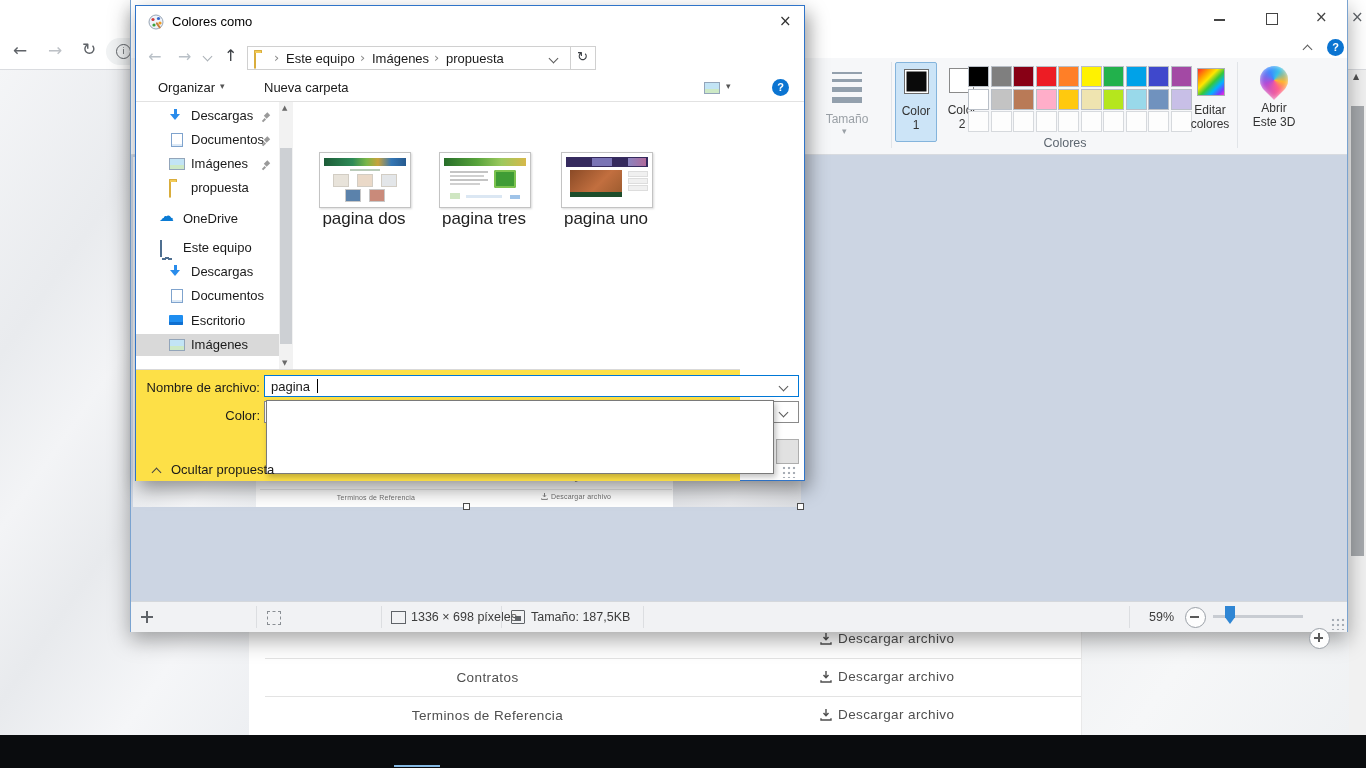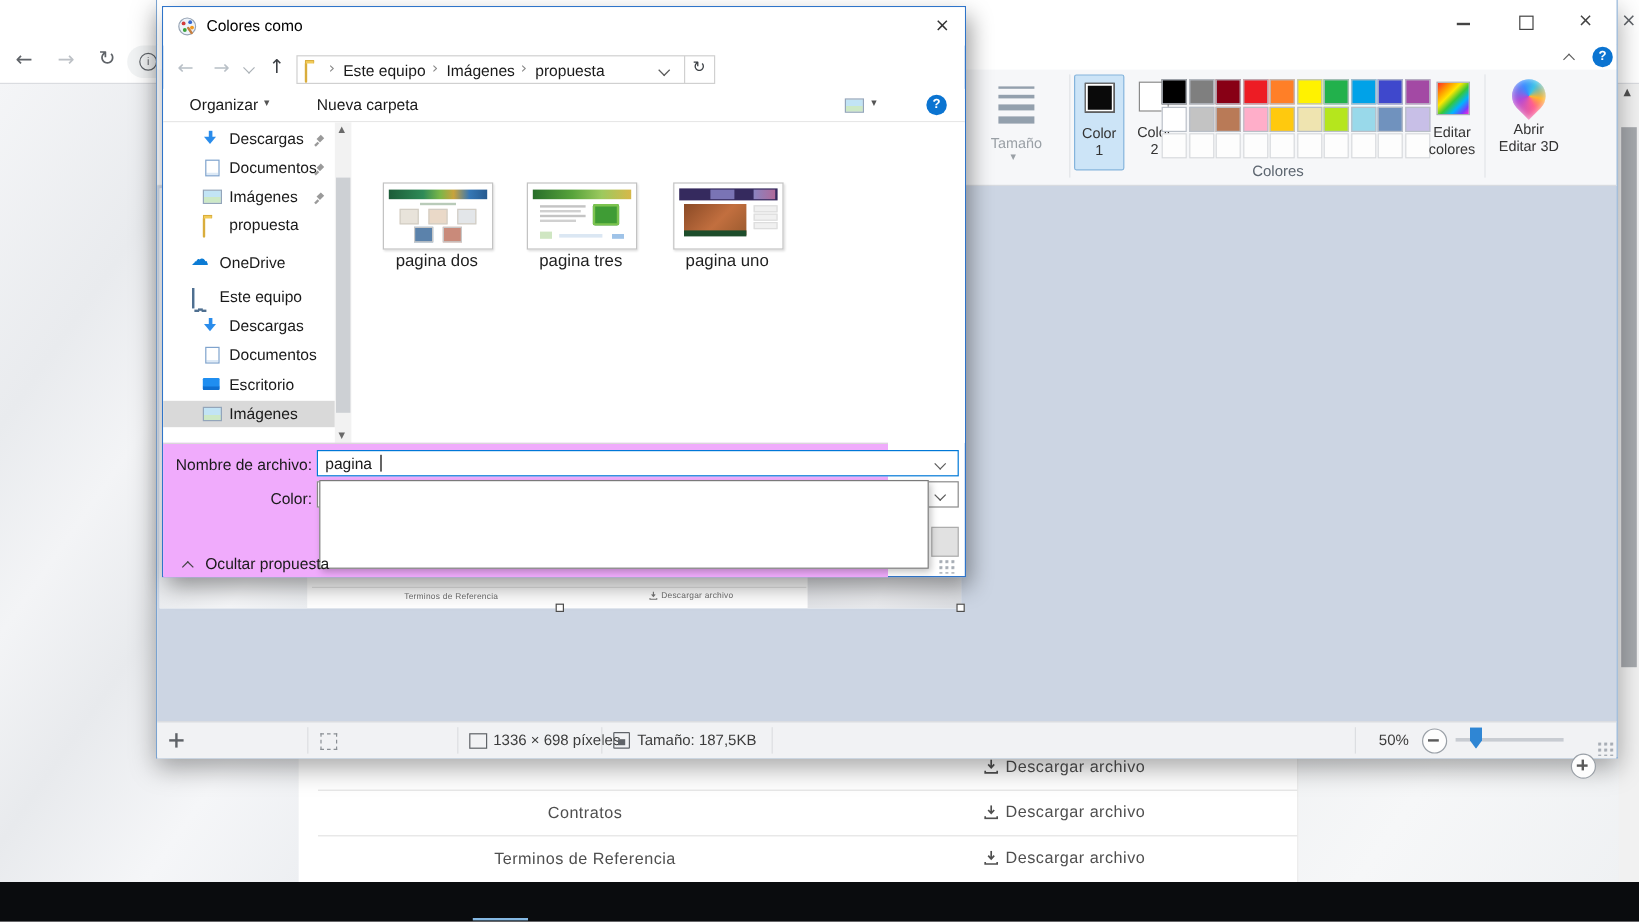--- a/index.html
+++ b/index.html
@@ -8,21 +8,21 @@
   .a{position:absolute;}
   .sym{font-family:"DejaVu Sans",sans-serif;}
   .chv{display:inline-block;width:6px;height:6px;border-right:1.5px solid #5a5a5a;border-bottom:1.5px solid #5a5a5a;}
   .chv.down{transform:rotate(45deg);}
   .chv.up{transform:rotate(-135deg);}
   
   .pagegrad{background:linear-gradient(125deg,#f4f5f7 0%,#e9ebee 28%,#f3f4f6 45%,#e8eaed 62%,#f5f6f8 82%,#edeff2 100%);}
   .pagegrad2{background:linear-gradient(125deg,#f7f8f9 0%,#eef0f2 40%,#f6f7f8 70%,#eff1f3 100%);}
   .sep-v{width:1px;background:#dcdee1;}
   .thumbbox{background:#fff;border:1px solid #c3c3c3;box-shadow:1px 1px 2px rgba(0,0,0,.15);overflow:hidden;}
-  .filelabel{font-size:14px;color:#1f1f1f;text-align:center;}
+  .filelabel{font-size:17px;color:#1f1f1f;text-align:center;}
   .fold{width:14px;height:10px;background:linear-gradient(#fce393,#f2cb58);border:1px solid #d9ad3c;border-radius:1px;position:relative;}
   .fold::before{content:"";position:absolute;top:-3px;left:-1px;width:6px;height:2px;background:#f2cb58;border:1px solid #d9ad3c;border-bottom:none;border-radius:1px 1px 0 0;}
   .doc{width:10px;height:12px;background:#fff;border:1px solid #7fa3cd;box-shadow:inset 0 -2px 0 #dce9f6;}
   .pic{width:14px;height:10px;border:1px solid #93a5ba;background:linear-gradient(180deg,#c2e4f5 55%,#cde9c6 55%);}
   .dlarr{position:relative;width:12px;height:13px;}
   .dlarr .stem{position:absolute;left:4.5px;top:0;width:3px;height:6px;background:#2a8ceb;}
   .dlarr .head{position:absolute;left:1px;top:5px;width:0;height:0;border-left:5px solid transparent;border-right:5px solid transparent;border-top:6px solid #2a8ceb;}
   .mon{position:relative;width:14px;height:10px;border:1px solid #4f6f90;background:#cfe7fa;}
   .mon::after{content:"";position:absolute;left:4px;bottom:-3px;width:4px;height:2px;background:#4f6f90;box-shadow:-3px 1px 0 #4f6f90,3px 1px 0 #4f6f90;}
   .pin{position:relative;width:10px;height:10px;display:inline-block;}
@@ -189,21 +189,21 @@
       <div class="a" style="left:1056px;top:4px;width:46px;height:84px;text-align:center;">
         <div class="a" style="left:10px;top:6px;width:26px;height:26px;border:1px solid #aab0b8;background:linear-gradient(135deg,#ff2a2a,#ff9b00 22%,#ffe600 38%,#37c837 55%,#00b4ff 72%,#7a3cff 88%,#ff2ad4);"></div>
         <span class="a ribbonlbl" style="left:0;top:42px;width:46px;">Editar</span>
         <span class="a ribbonlbl" style="left:0;top:56px;width:46px;">colores</span>
       </div>
       <div class="a sep-v" style="left:1106px;top:4px;height:86px;background:#e1e4e8;"></div>
 
       <div class="a" style="left:1112px;top:2px;width:62px;height:90px;text-align:center;">
         <div class="a" style="left:17px;top:6px;width:28px;height:28px;border-radius:50% 50% 50% 0;transform:rotate(-45deg);background:conic-gradient(from 200deg,#ff5f8f,#b44bd6 25%,#3b8bff 50%,#39c0e8 65%,#ffb52e 85%,#ff5f8f);box-shadow:inset 0 0 5px rgba(255,255,255,.65);"></div>
         <span class="a ribbonlbl" style="left:0;top:42px;width:62px;">Abrir</span>
-        <span class="a ribbonlbl" style="left:0;top:56px;width:62px;">Editar 3D</span>
+        <span class="a ribbonlbl" style="left:0;top:56px;width:62px;">Este 3D</span>
       </div>
       <span class="a" style="left:764px;top:78px;width:340px;text-align:center;font-size:12.5px;color:#5d6670;">Colores</span>
     </div>
 
     <div class="a" style="left:0;top:155px;width:1216px;height:446px;background:#ccd5e3;">
 
       <div class="a" style="left:2px;top:2px;width:668px;height:350px;background:#fff;overflow:hidden;">
         <div class="a pagegrad" style="left:0;top:0;width:123px;height:350px;"></div>
         <div class="a pagegrad" style="left:540px;top:0;width:128px;height:350px;background:linear-gradient(115deg,#ececef,#dfe1e5 45%,#e9eaed 75%,#dcdee2);"></div>
         <span class="a minitxt" style="left:123px;top:318px;width:240px;text-align:center;">Contratos</span>
@@ -238,21 +238,21 @@
       <div class="a sep-v" style="left:250px;top:4px;height:22px;"></div>
       <div class="a" style="left:260px;top:9px;width:13px;height:11px;border:1.4px solid #5f6368;"></div>
       <span class="a statustxt" style="left:280px;top:8px;">1336 × 698 píxeles</span>
       <div class="a sep-v" style="left:370px;top:4px;height:22px;"></div>
       <div class="a" style="left:380px;top:8px;width:12px;height:12px;border:1.4px solid #5f6368;border-radius:1px;">
         <div class="a" style="left:3px;top:5px;width:6px;height:5px;background:#5f6368;"></div>
       </div>
       <span class="a statustxt" style="left:400px;top:8px;">Tamaño: 187,5KB</span>
       <div class="a sep-v" style="left:512px;top:4px;height:22px;"></div>
       <div class="a sep-v" style="left:998px;top:4px;height:22px;"></div>
-      <span class="a statustxt" style="left:1018px;top:8px;">50%</span>
+      <span class="a statustxt" style="left:1018px;top:8px;">59%</span>
       <div class="a circbtn" style="left:1054px;top:5px;">
           <div class="h"></div>
         </div>
       <div class="a" style="left:1082px;top:13px;width:90px;height:3px;background:#c8ccd2;"></div>
       <div class="a" style="left:1094px;top:4px;width:10px;height:18px;background:#2f86d4;clip-path:polygon(0 0,100% 0,100% 62%,50% 100%,0 62%);"></div>
       <div class="a circbtn" style="left:1178px;top:5px;">
           <div class="h"></div>
           <div class="v"></div>
         </div>
       <div class="a grip" style="left:1200px;top:16px;"></div>
@@ -400,21 +400,21 @@
             <div class="a" style="left:54px;top:17px;width:22px;height:18px;background:#3f9c35;border-radius:2px;box-shadow:inset 0 0 0 2px #7cc34f;"></div>
             <div class="a" style="left:10px;top:40px;width:10px;height:6px;background:#cfe6c2;"></div>
             <div class="a" style="left:26px;top:42px;width:36px;height:3px;background:#dbe7f3;"></div>
             <div class="a" style="left:70px;top:42px;width:10px;height:4px;background:#9fc3e8;"></div>
           </div>
           <span class="a filelabel" style="left:-8px;top:57px;width:106px;">pagina tres</span>
         </div>
       </div>
     </div>
 
-    <div class="a" style="left:0;top:363px;width:604px;height:112px;background:#f0abfc;border-top:1px solid #d9d9d9;box-sizing:border-box;">
+    <div class="a" style="left:0;top:363px;width:604px;height:112px;background:#fde047;border-top:1px solid #d9d9d9;box-sizing:border-box;">
       <span class="a" style="left:0px;top:10px;width:124px;text-align:right;">Nombre de archivo:</span>
       <div class="a" style="left:128px;top:5px;width:535px;height:22px;background:#fff;border:1px solid #0078d7;box-sizing:border-box;">
         <span class="a" style="left:6px;top:3px;">pagina</span>
         <div class="a" style="left:52px;top:3px;width:1px;height:14px;background:#000;"></div>
         <span class="a chv down" style="left:515px;top:7px;"></span>
       </div>
       <span class="a" style="left:0px;top:38px;width:124px;text-align:right;">Color:</span>
       <div class="a" style="left:128px;top:31px;width:535px;height:22px;background:#fff;border:1px solid #8a8a8a;box-sizing:border-box;">
         <span class="a chv down" style="left:515px;top:7px;"></span>
       </div>

